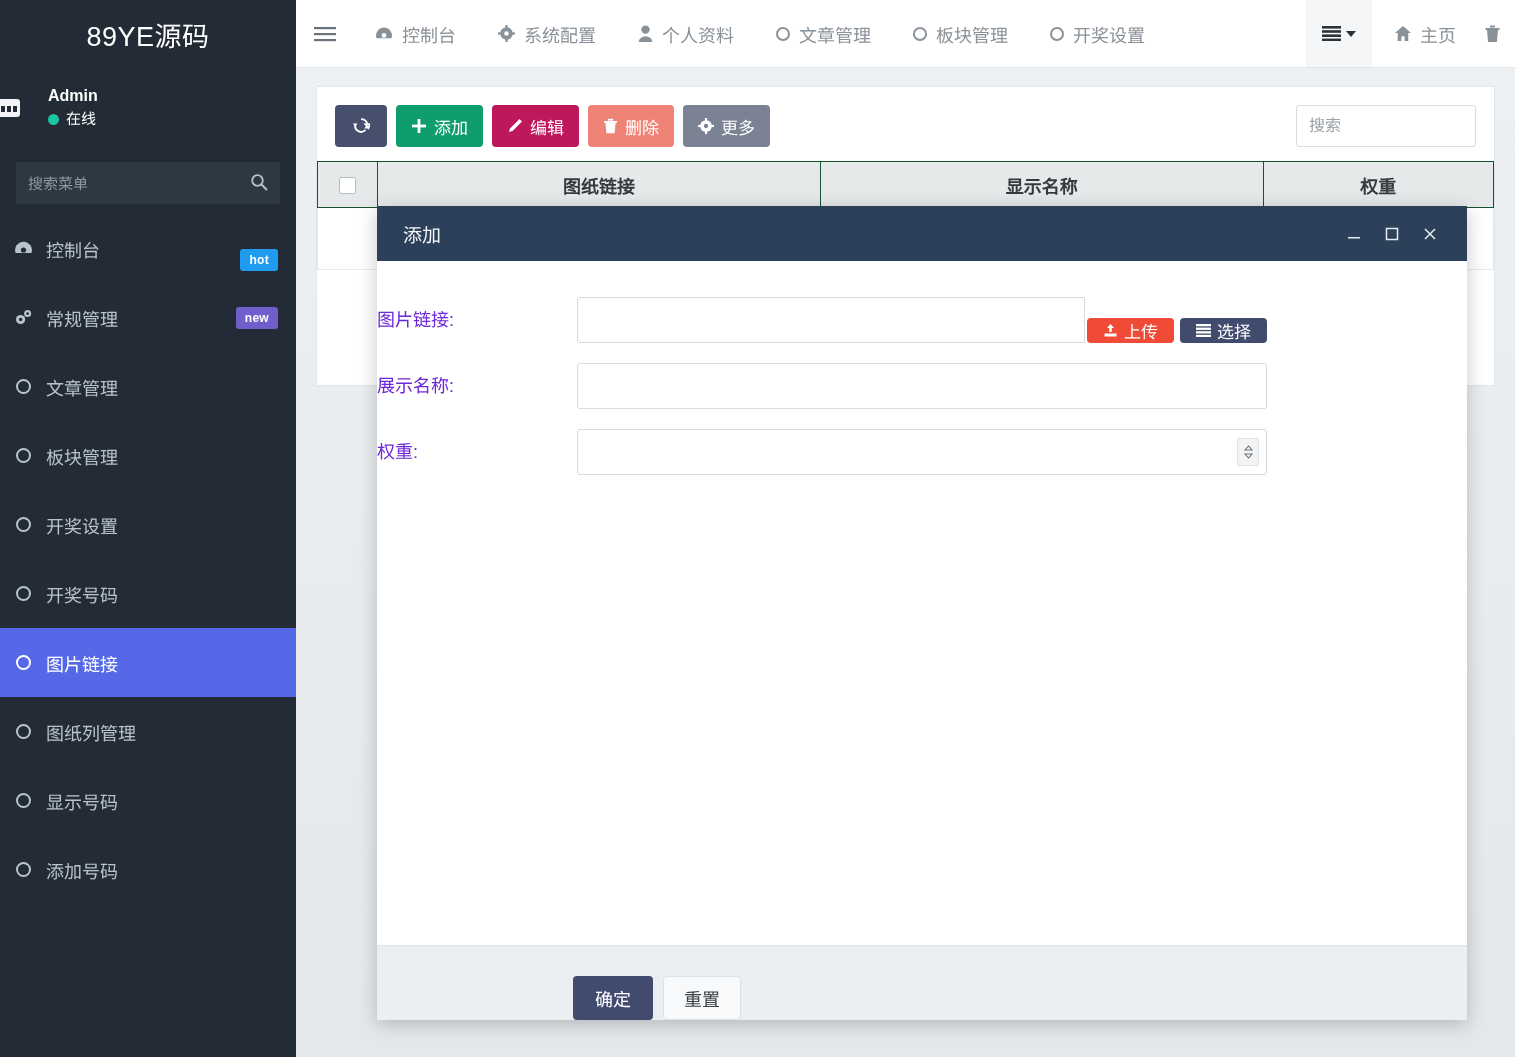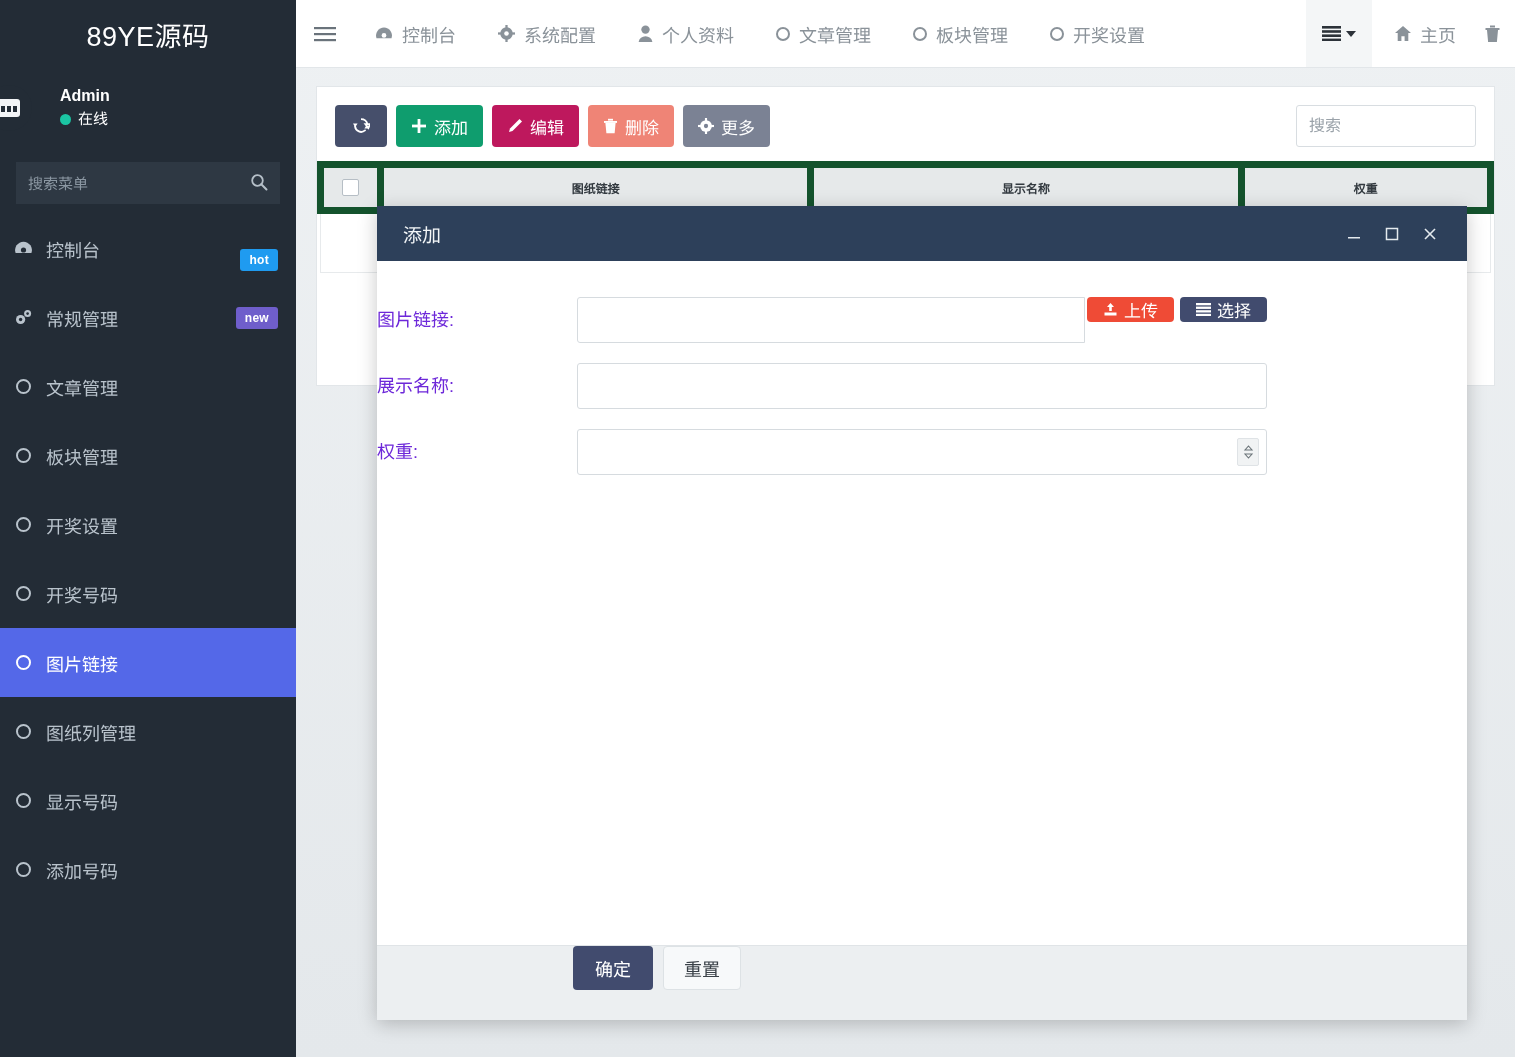--- a/index.html
+++ b/index.html
@@ -35,21 +35,21 @@
   #avatar {
     width: 46px; height: 46px;
     margin-left: -14px;
     border-radius: 50%;
     background: #232c36;
     display: flex; align-items: center; justify-content: center;
     overflow: hidden;
     flex: 0 0 auto;
   }
   #avatar svg { display:block; }
-  #user-meta { margin-left: 28px; }
+  #user-meta { margin-left: 16px; }
   #user-name {
     color: #ffffff; font-size: 16px; font-weight: bold;
     line-height: 22px;
   }
   #user-status {
     font-size: 15px; color: #ffffff;
     line-height: 24px;
     display: flex; align-items: center; gap: 7px;
   }
   .status-dot {
@@ -218,23 +218,23 @@
     font-family: inherit;
     outline: none;
   }
   #search-box::placeholder { color: #9aa2a9; }
 
   
   #table-wrap { padding: 0; }
   table.grid { width: 100%; border-collapse: collapse; }
   table.grid th {
     background: #e6e9ea;
-    border: 7px solid #14532d;
+    border: 1px solid #14532d;
     height: 46px;
-    font-size: 12px;
+    font-size: 18px;
     color: #333a40;
     font-weight: bold;
   }
   table.grid td {
     border: 1px solid #e7eaec;
     height: 62px;
     background: #ffffff;
   }
   .th-check { width: 60px; }
   .cb {
@@ -286,21 +286,21 @@
   .form-label {
     width: 200px;
     flex: 0 0 200px;
     text-align: left;
     padding-right: 16px;
     font-size: 18px;
     color: #6d28d9;
     line-height: 46px;
   }
   .field-group {
-    display: flex; align-items: flex-start;
+    display: flex; align-items: flex-end;
     width: 690px;
   }
   .text-input {
     flex: 1 1 auto;
     height: 46px;
     border: 1px solid #d6dbdf;
     border-radius: 3px;
     padding: 0 12px;
     font-size: 16px;
     font-family: inherit;
@@ -352,21 +352,21 @@
     align-items: center; justify-content: center;
     color: #6b7479;
     font-size: 9px;
     line-height: 9px;
     cursor: pointer;
   }
   #modal-footer {
     flex: 0 0 75px;
     background: #eceff1;
     border-top: 1px solid #e0e4e7;
-    display: flex; align-items: flex-start;
+    display: flex; align-items: flex-end;
     padding-left: 196px;
     gap: 10px;
   }
   .btn-primary {
     background: #414b6e; color: #fff;
     border: none; border-radius: 4px;
     height: 44px; padding: 0 22px;
     font-size: 18px; font-family: inherit;
     cursor: pointer;
   }

